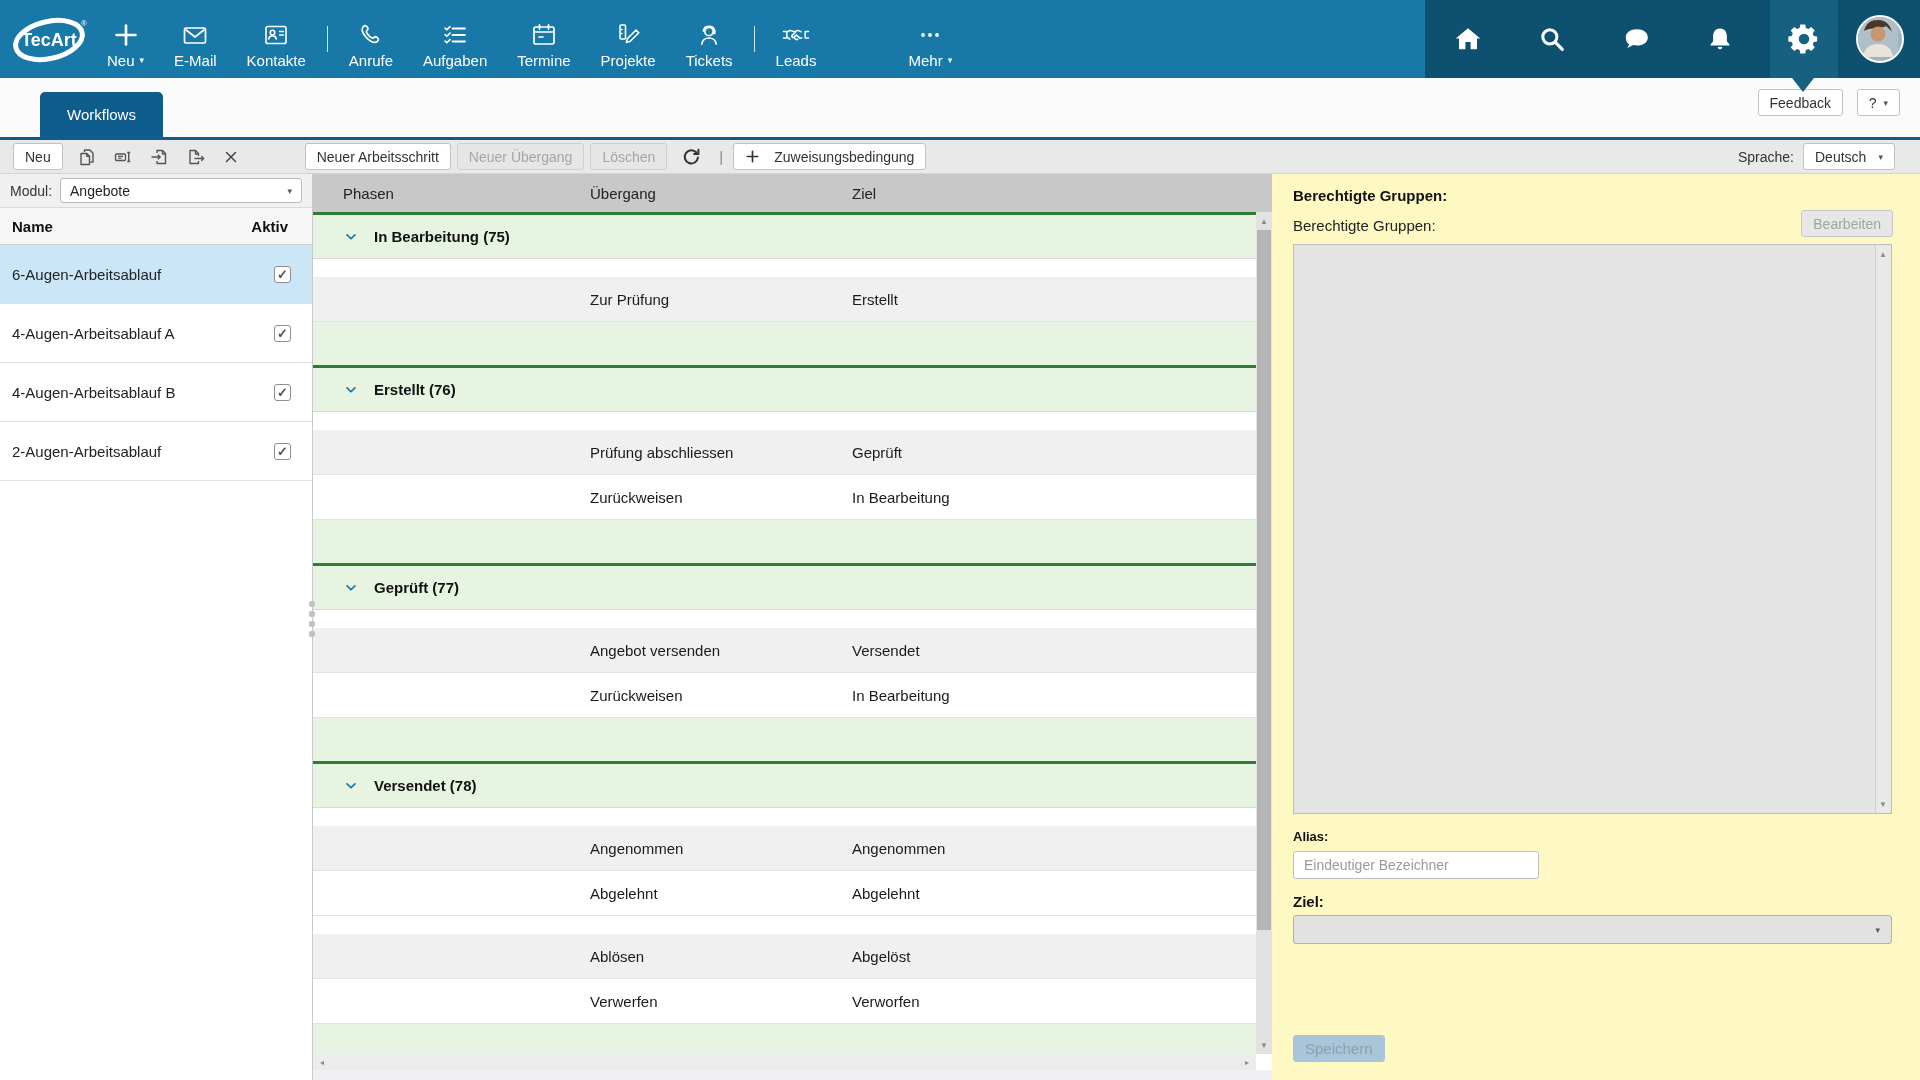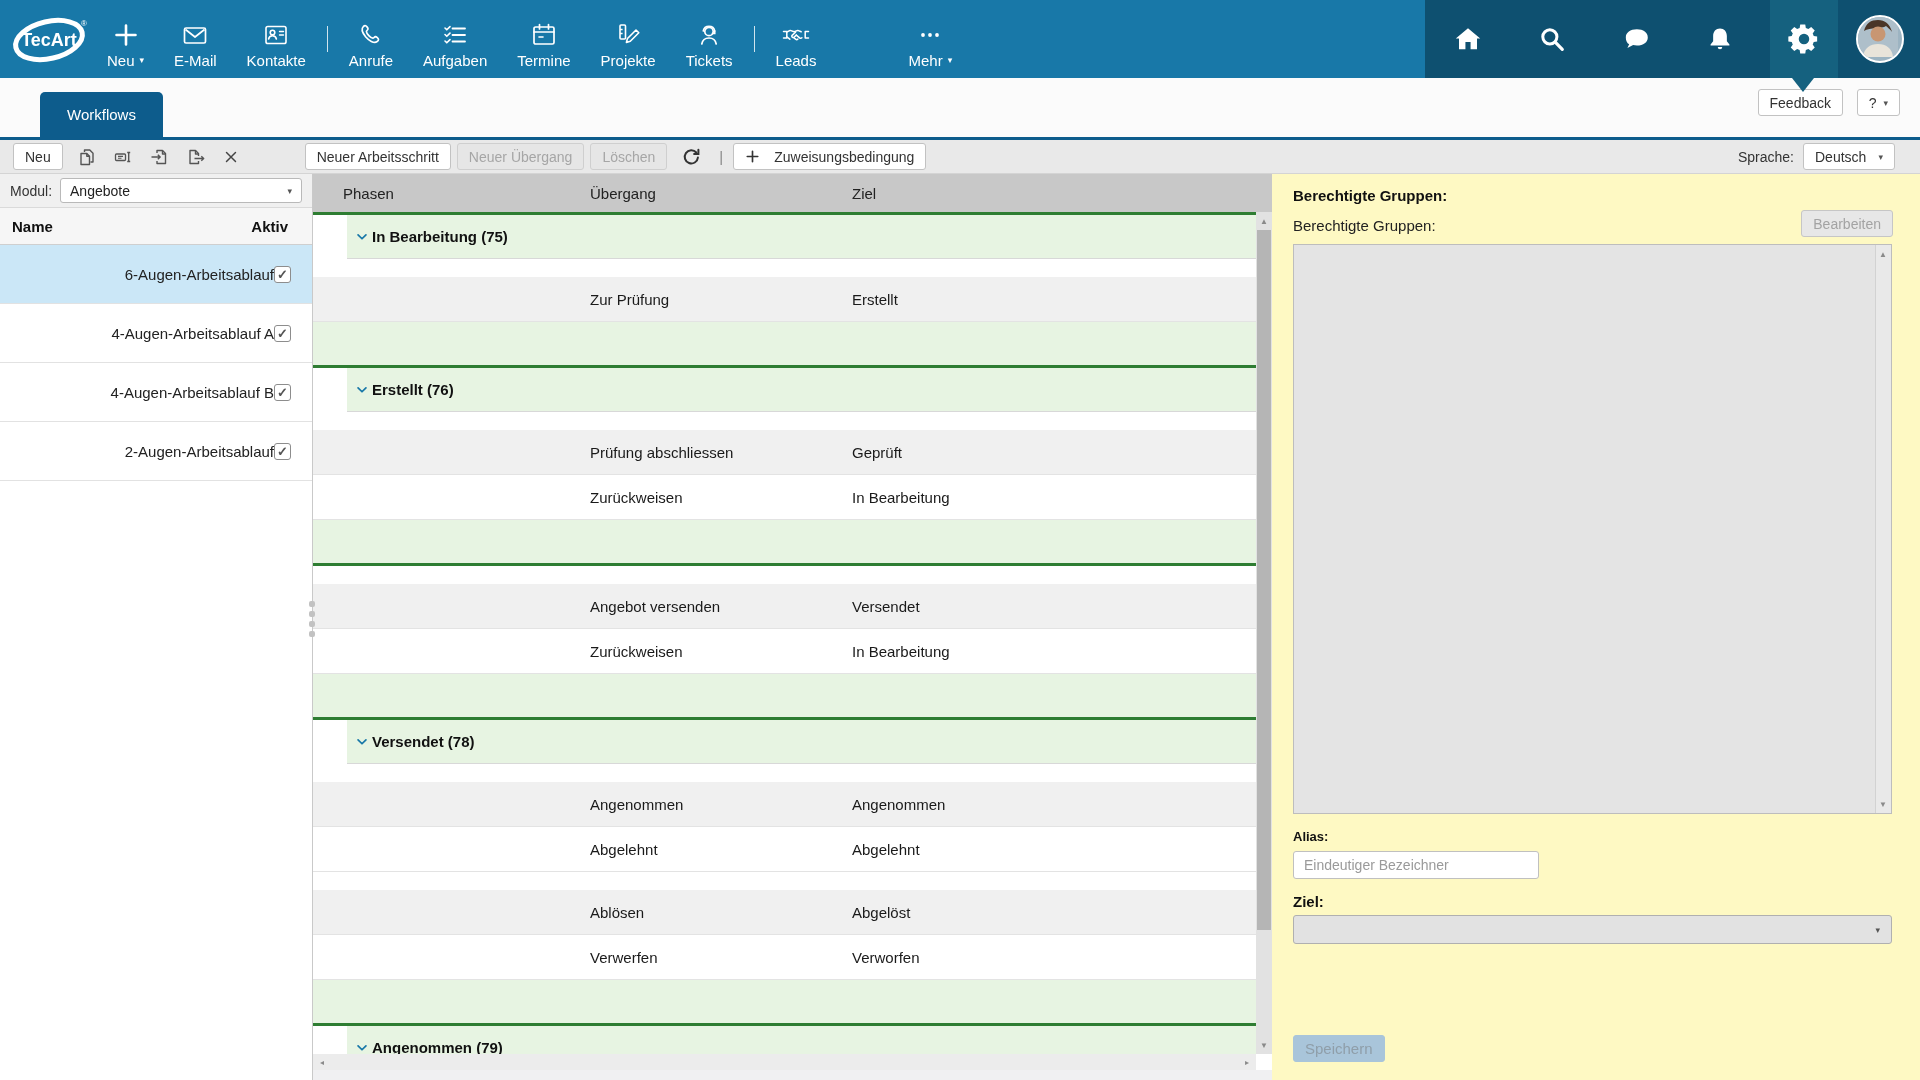--- a/index.html
+++ b/index.html
@@ -40,32 +40,32 @@
   .sprache-lbl{font-size:14px;color:#333;margin-right:9px;}
   .lang-select{width:92px;justify-content:space-between;}
   .plusbtn{gap:14px;}
   
   .sidebar{position:absolute;top:174px;left:0;width:313px;height:906px;background:#fff;border-right:1px solid #c9c9c9;box-sizing:border-box;}
   .modul-row{height:34px;background:#f0f0f0;border-bottom:1px solid #dadada;display:flex;align-items:center;padding:0 10px;gap:8px;box-sizing:border-box;}
   .modul-row label{font-size:14px;color:#333;}
   .select-box{flex:1;background:#fff;border:1px solid #b9b9b9;border-radius:3px;height:25px;display:flex;align-items:center;justify-content:space-between;padding:0 9px;font-size:14px;color:#222;box-sizing:border-box;cursor:pointer;}
   .select-caret{font-size:9px;color:#555;}
   .list-header{height:37px;background:#f6f6f6;border-bottom:1px solid #cfcfcf;display:flex;align-items:center;justify-content:space-between;padding:0 24px 0 12px;font-weight:bold;font-size:15px;color:#111;box-sizing:border-box;}
-  .workflow-row{height:59px;border-bottom:1px solid #e2e2e2;display:flex;align-items:center;justify-content:flex-end;padding:0 21px 0 12px;font-size:15px;color:#222;box-sizing:border-box;cursor:pointer;}
+  .workflow-row{height:59px;border-bottom:1px solid #e2e2e2;display:flex;align-items:center;justify-content:space-between;padding:0 21px 0 12px;font-size:15px;color:#222;box-sizing:border-box;cursor:pointer;}
   .workflow-row.selected{background:#cbe7f7;}
   .checkbox{width:17px;height:17px;background:#fff;border:1px solid #8d8d8d;border-radius:3px;display:flex;align-items:center;justify-content:center;font-size:13px;font-weight:bold;color:#555;box-sizing:border-box;cursor:pointer;}
   .resize-grip{position:absolute;left:307px;top:601px;width:10px;display:flex;flex-direction:column;gap:4px;align-items:center;z-index:3;cursor:col-resize;}
   .resize-grip i{width:6px;height:6px;border-radius:2px;background:#c2c2c2;}
   
   .wtable{position:absolute;left:313px;top:174px;width:959px;height:896px;background:#fff;}
   .table-header{height:38px;background:#c8c8c8;display:grid;grid-template-columns:277px 262px 1fr;align-items:center;font-size:15px;color:#222;}
   .table-header .cell:first-child{padding-left:30px;}
   .table-body{position:absolute;top:38px;left:0;width:943px;height:842px;overflow:hidden;}
   .pgroup{border-top:3px solid #2e7d32;}
-  .group-header{height:44px;background:#e7f4e2;border-bottom:1px solid #d8d8d8;display:flex;align-items:center;padding-left:8px;gap:3px;font-weight:bold;font-size:15px;color:#111;box-sizing:border-box;cursor:pointer;margin-left:34px;}
+  .group-header{height:44px;background:#e7f4e2;border-bottom:1px solid #d8d8d8;display:flex;align-items:center;padding-left:31px;gap:16px;font-weight:bold;font-size:15px;color:#111;box-sizing:border-box;cursor:pointer;}
   .t-row{height:45px;display:grid;grid-template-columns:277px 262px 1fr;align-items:center;font-size:15px;color:#1a1a1a;border-bottom:1px solid #e3e3e3;background:#fff;box-sizing:border-box;cursor:pointer;}
   .t-row.alt{background:#f0f0f0;margin-top:18px;}
   .empty-row{height:43px;background:#e7f4e2;}
   .vscroll{position:absolute;right:0;top:38px;width:16px;height:842px;background:#e2e2e2;}
   .sc-arrow{position:absolute;width:16px;height:16px;display:flex;align-items:center;justify-content:center;font-size:8px;color:#8a8a8a;cursor:pointer;}
   .sc-up{top:1px;}.sc-down{bottom:1px;}
   .vthumb{position:absolute;left:1px;top:18px;width:14px;height:700px;background:#b5b5b5;cursor:pointer;}
   .hscroll{position:absolute;left:0;bottom:0;width:943px;height:16px;background:#ececec;}
   .sc-left{left:1px;top:0;}.sc-right{right:1px;top:0;}
   
@@ -411,20 +411,26 @@
           <div>Geprüft</div>
         </div>
         <div class="t-row">
           <div></div>
           <div>Zurückweisen</div>
           <div>In Bearbeitung</div>
         </div>
         <div class="empty-row"></div>
       </div>
       <div class="pgroup">
+        <div class="group-header">
+          <svg width="14" height="14" viewBox="0 0 16 16" fill="none">
+            <path d="M3.5 5.5L8 10l4.5-4.5" stroke="#1878a8" stroke-width="2" stroke-linecap="round" stroke-linejoin="round"></path>
+          </svg>
+          <span>Geprüft (77)</span>
+        </div>
         <div class="t-row alt">
           <div></div>
           <div>Angebot versenden</div>
           <div>Versendet</div>
         </div>
         <div class="t-row">
           <div></div>
           <div>Zurückweisen</div>
           <div>In Bearbeitung</div>
         </div>

